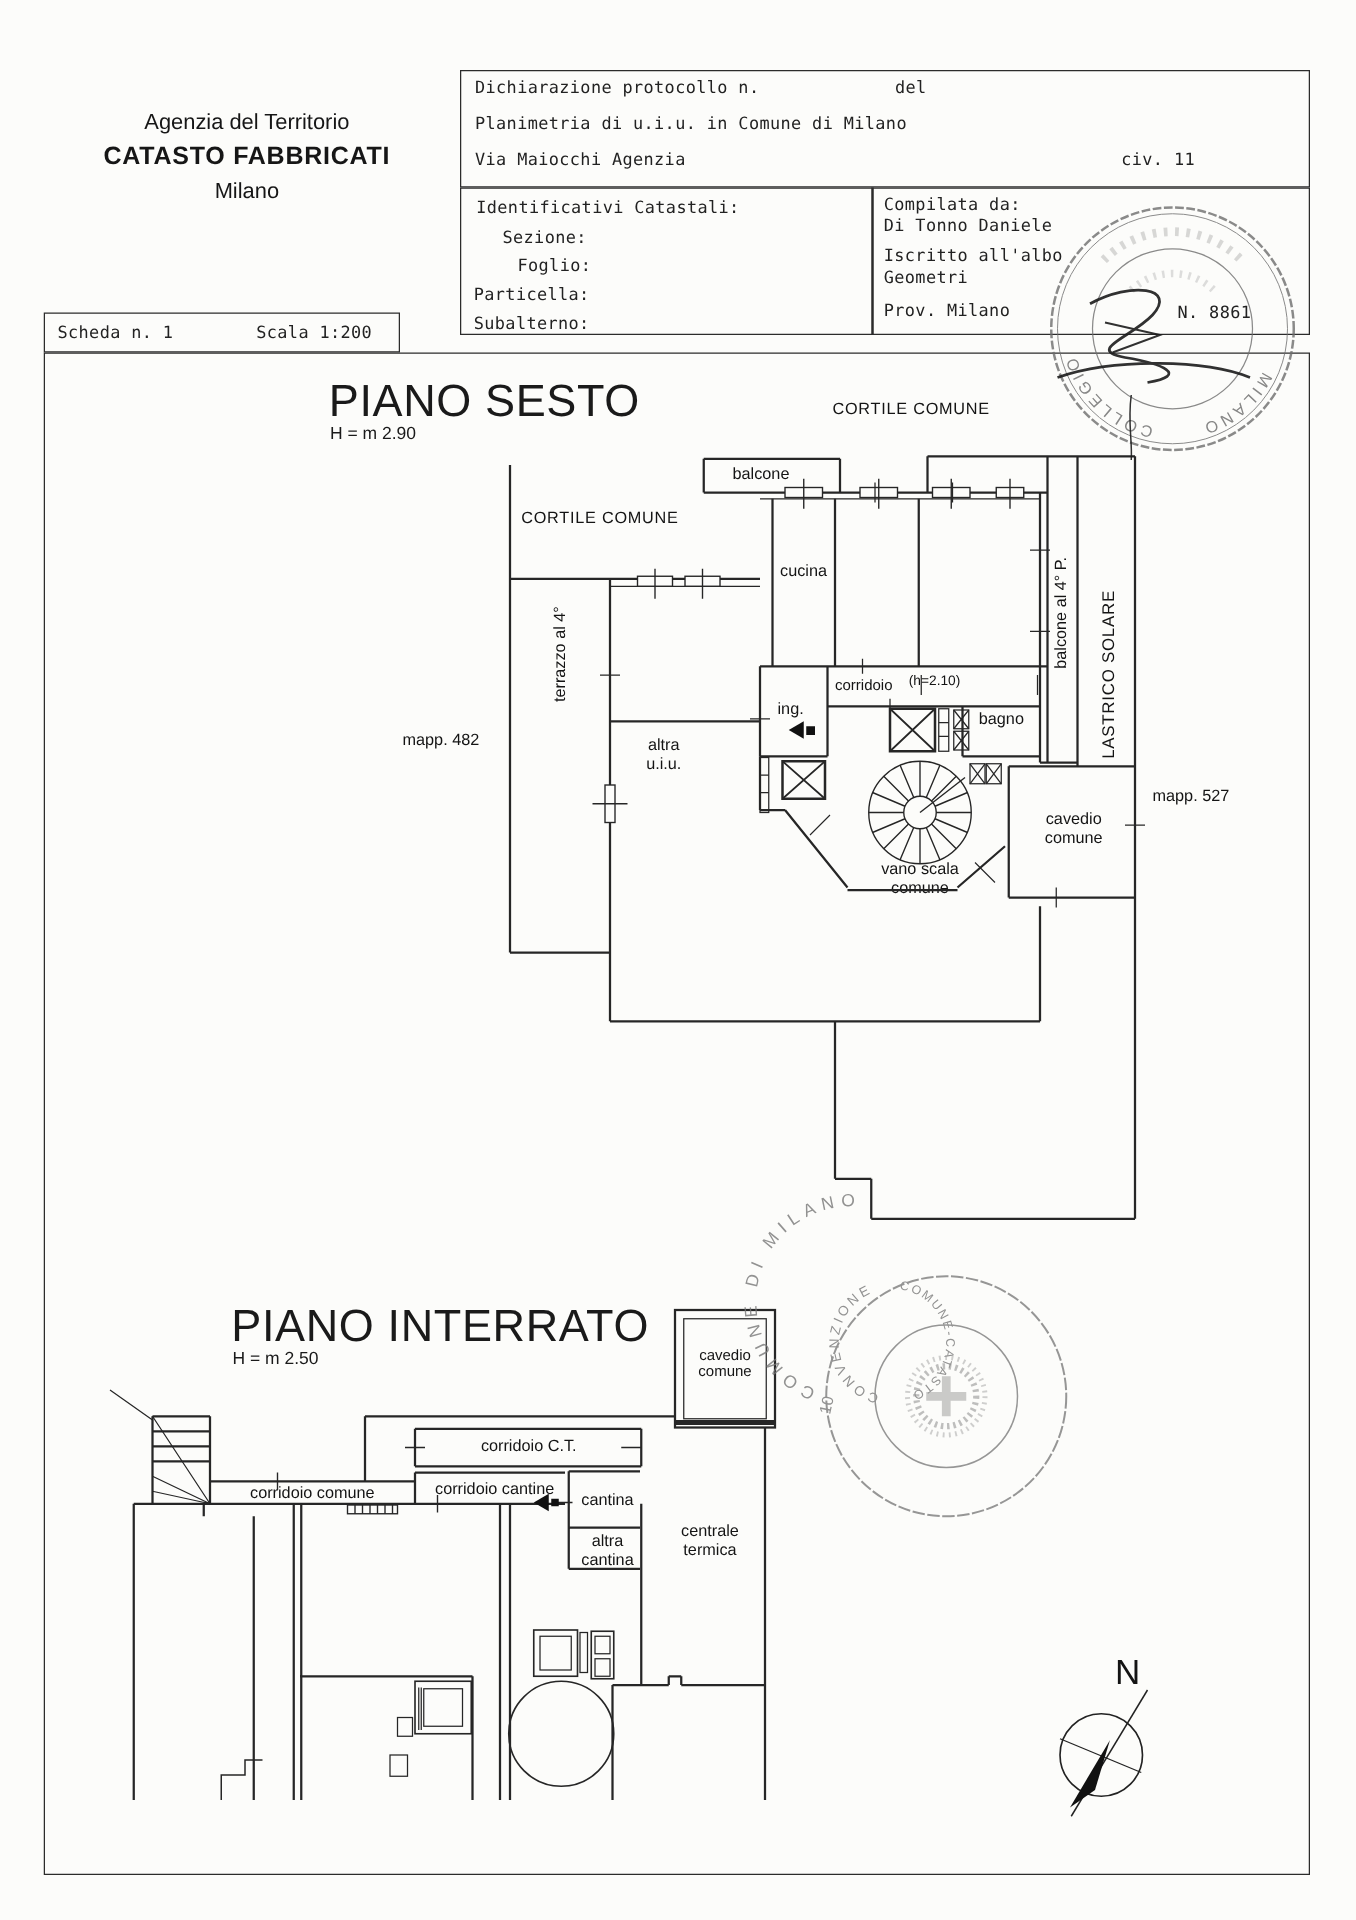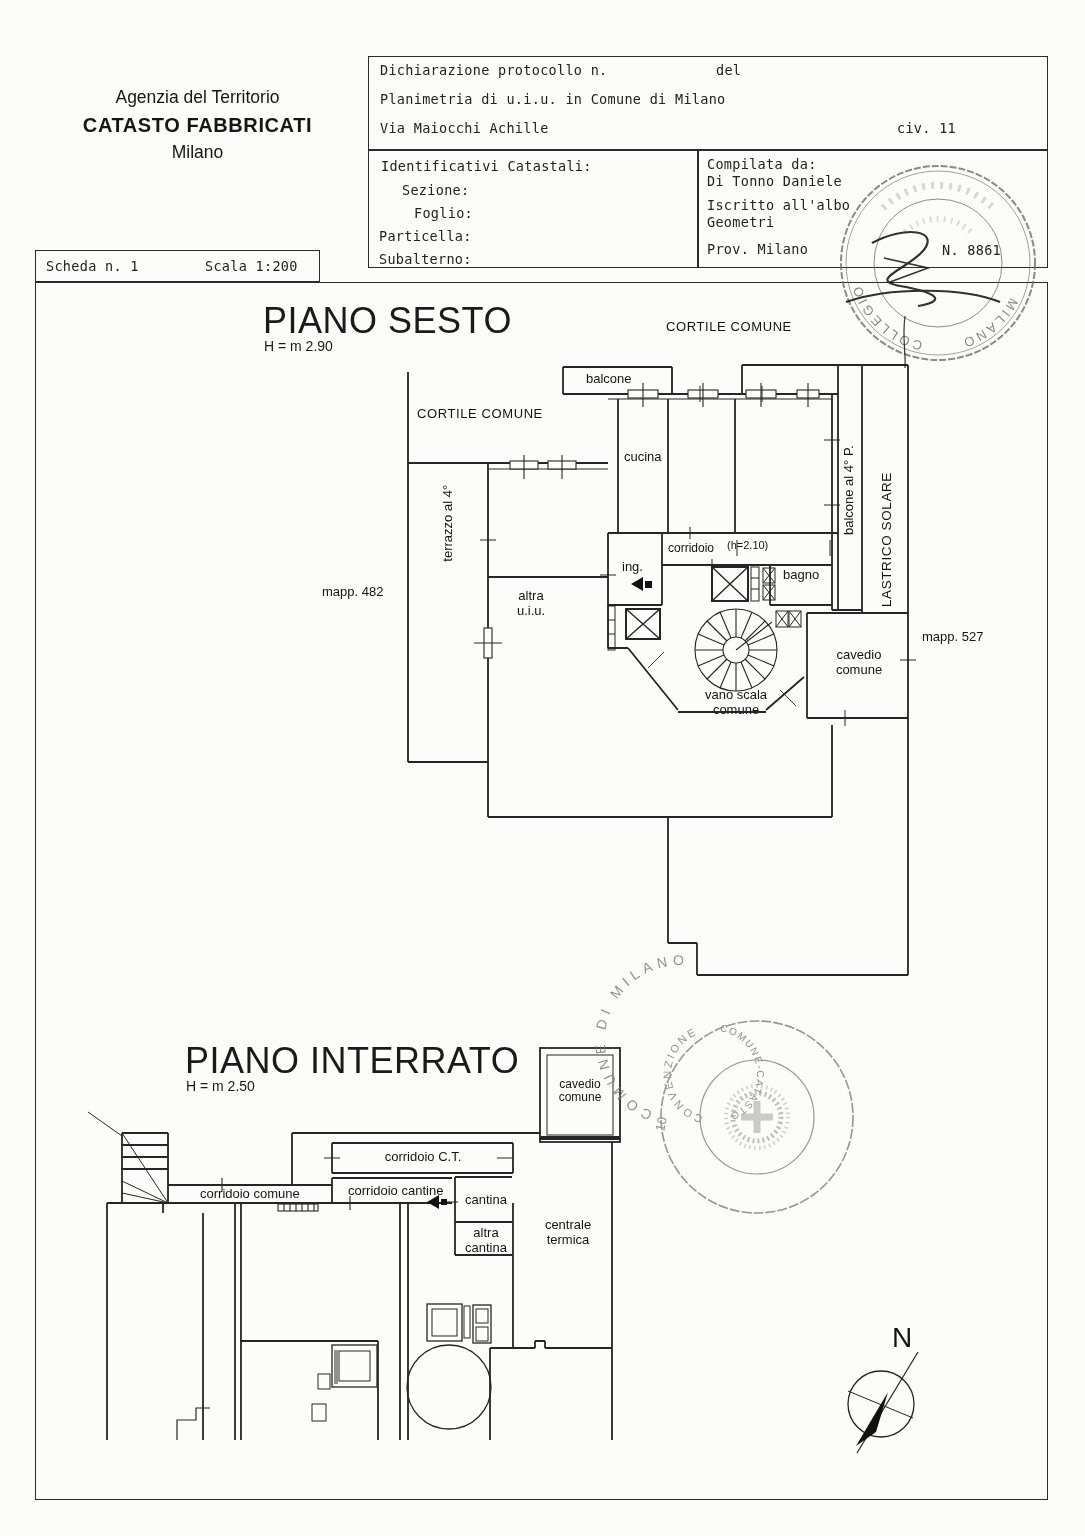--- a/index.html
+++ b/index.html
@@ -28,21 +28,21 @@
   <div class="hdr">
     <div class="l1">Agenzia del Territorio</div>
     <div class="l2">CATASTO FABBRICATI</div>
     <div class="l4">Milano</div>
   </div>
 
   <div class="box" style="left:368px;top:56px;width:680px;height:94px;"></div>
   <div class="abs mono" style="left:380px;top:62px;">Dichiarazione protocollo n.</div>
   <div class="abs mono" style="left:716px;top:62px;">del</div>
   <div class="abs mono" style="left:380px;top:91px;">Planimetria di u.i.u. in Comune di Milano</div>
-  <div class="abs mono" style="left:380px;top:120px;">Via Maiocchi Achille</div>
+  <div class="abs mono" style="left:380px;top:120px;">Via Maiocchi Agenzia</div>
   <div class="abs mono" style="left:897px;top:120px;">civ. 11</div>
 
   <div class="box" style="left:368px;top:150px;width:680px;height:118px;"></div>
   <div class="abs" style="left:697px;top:150px;width:1.6px;height:118px;background:#2b2b2b;"></div>
   <div class="abs mono" style="left:381px;top:158px;">Identificativi Catastali:</div>
   <div class="abs mono" style="left:402px;top:182px;">Sezione:</div>
   <div class="abs mono" style="left:414px;top:205px;">Foglio:</div>
   <div class="abs mono" style="left:379px;top:228px;">Particella:</div>
   <div class="abs mono" style="left:379px;top:251px;">Subalterno:</div>
 

